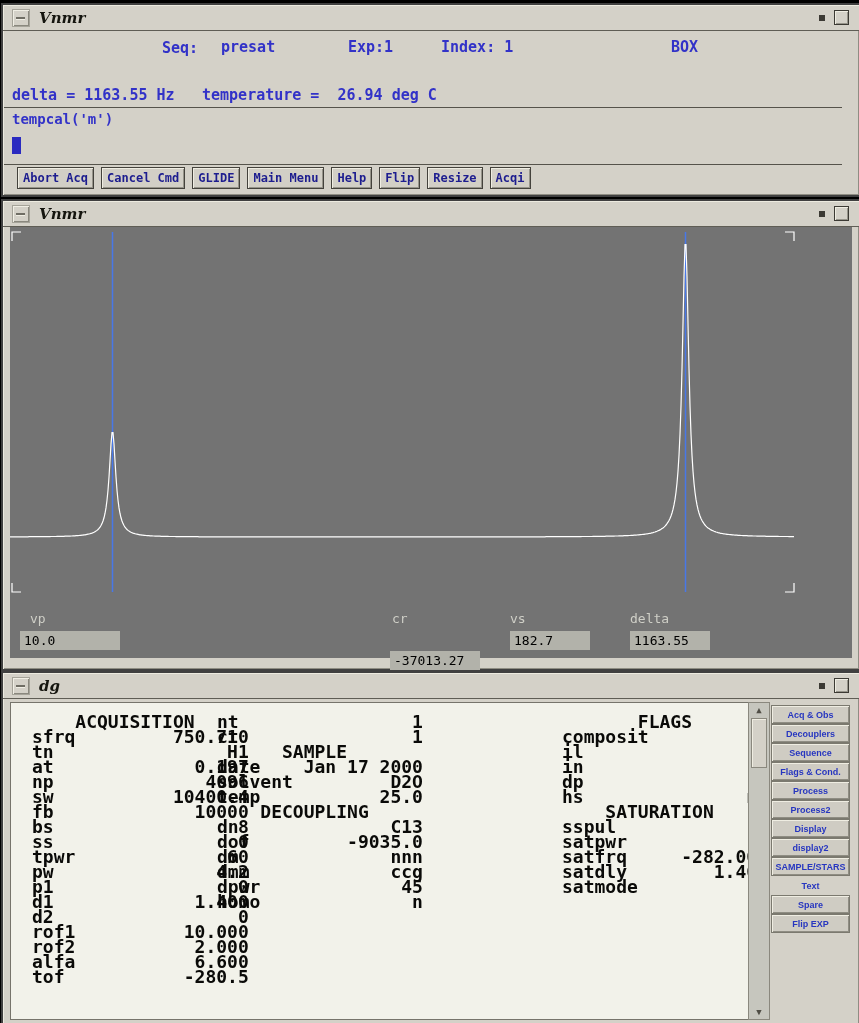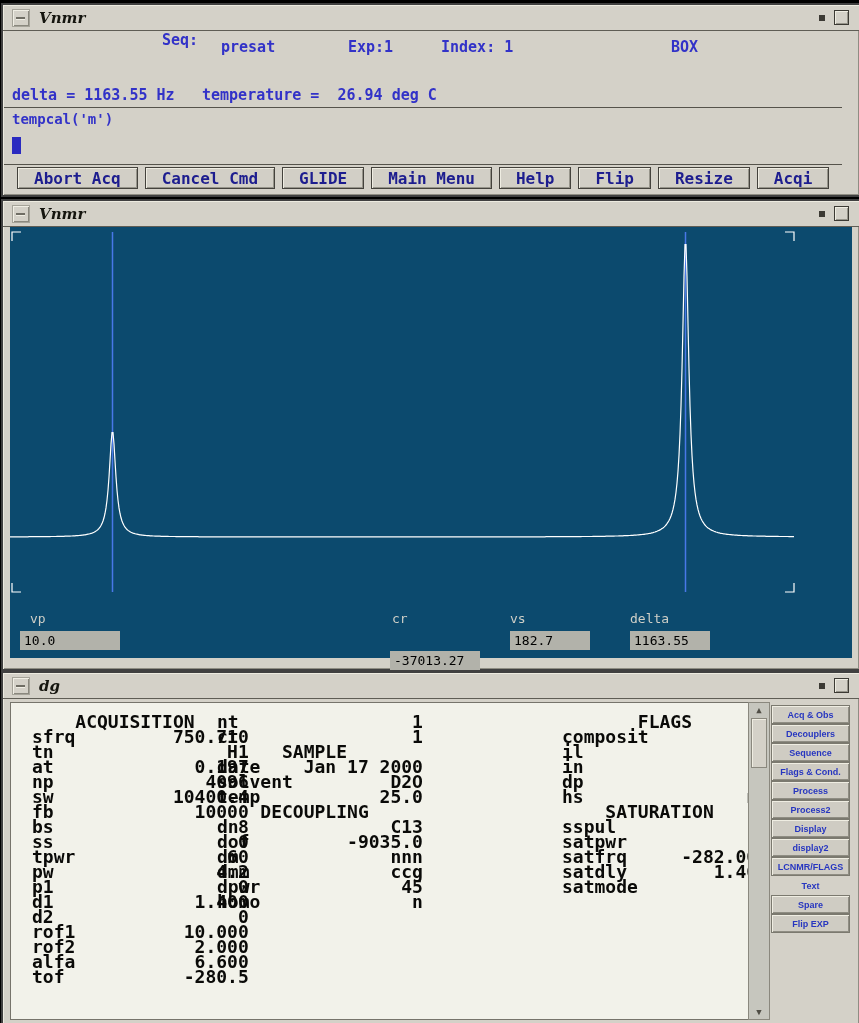--- a/index.html
+++ b/index.html
@@ -48,28 +48,28 @@
     position:absolute; left:0; right:16px; top:76px; height:56px;
     border-top:1px solid #55534b; border-bottom:1px solid #55534b;
   }
   .cmd-text { position:absolute; left:8px; top:3px; color:#3232c8; font-weight:bold; font-size:14px; white-space:pre; }
   .cmd-cursor { position:absolute; left:8px; top:29px; width:9px; height:17px; background:#2a2ac0; }
   .w1-buttons { position:absolute; left:13px; top:136px; display:flex; gap:7px; }
   .vbtn {
     height:22px; background:#d2cfc6; border:1px solid #44423c;
     box-shadow: inset 1px 1px 0 #efede2, inset -1px -1px 0 #96948a;
     color:#1d1d8f; font-family:"DejaVu Sans Mono", monospace;
-    font-weight:bold; font-size:16px; padding:0 16px; margin:0;
+    font-weight:bold; font-size:12px; padding:0 5px; margin:0;
     display:flex; align-items:center; cursor:default;
   }
 
   
   #w2 { left:1px; top:199px; width:856px; height:468px; }
   .canvas {
-    position:absolute; left:7px; top:26px; width:842px; height:431px; background:#0c4a6e;
+    position:absolute; left:7px; top:26px; width:842px; height:431px; background:#737373;
   }
   .canvas svg { position:absolute; left:0; top:0; }
   .sp-label { position:absolute; color:#cfcfc7; font-size:13px; white-space:pre; }
   .sp-value {
     position:absolute; height:19px; background:#b2b2aa; color:#000;
     font-size:13px; line-height:19px; padding-left:4px; white-space:pre;
   }
 
   
   #w3 { left:1px; top:671px; width:856px; height:351px; }
@@ -116,21 +116,21 @@
         <span class="tb-dash"></span>
       </div>
     <div class="tb-title">Vnmr</div>
     <div class="tb-ctrls">
       <span class="tb-dot"></span>
       <span class="tb-max"></span>
     </div>
   </div>
   <div class="w1-body">
     <div class="blue-line">
-      <span style="left:158px; top:0">Seq:</span>
+      <span style="left:158px; top:8px">Seq:</span>
       <span style="left:217px; top:7px">presat</span>
       <span style="left:344px; top:7px">Exp:1</span>
       <span style="left:437px; top:7px">Index: 1</span>
       <span style="left:667px; top:7px">BOX</span>
       <span style="left:8px;   top:55px">delta = 1163.55 Hz</span>
       <span style="left:198px; top:55px">temperature =  26.94 deg C</span>
     </div>
     <div class="cmd-box">
       <div class="cmd-text">tempcal('m')</div>
       <div class="cmd-cursor"></div>
@@ -240,18 +240,18 @@
   </div>
   <div class="dg-menu">
     <button class="dg-btn">Acq &amp; Obs</button>
     <button class="dg-btn">Decouplers</button>
     <button class="dg-btn">Sequence</button>
     <button class="dg-btn">Flags &amp; Cond.</button>
     <button class="dg-btn">Process</button>
     <button class="dg-btn">Process2</button>
     <button class="dg-btn">Display</button>
     <button class="dg-btn">display2</button>
-    <button class="dg-btn">LCNMR/FLAGS</button>
+    <button class="dg-btn">SAMPLE/STARS</button>
     <button class="dg-btn flat">Text</button>
     <button class="dg-btn">Spare</button>
     <button class="dg-btn">Flip EXP</button>
   </div>
 </div>
 
 </body></html>

